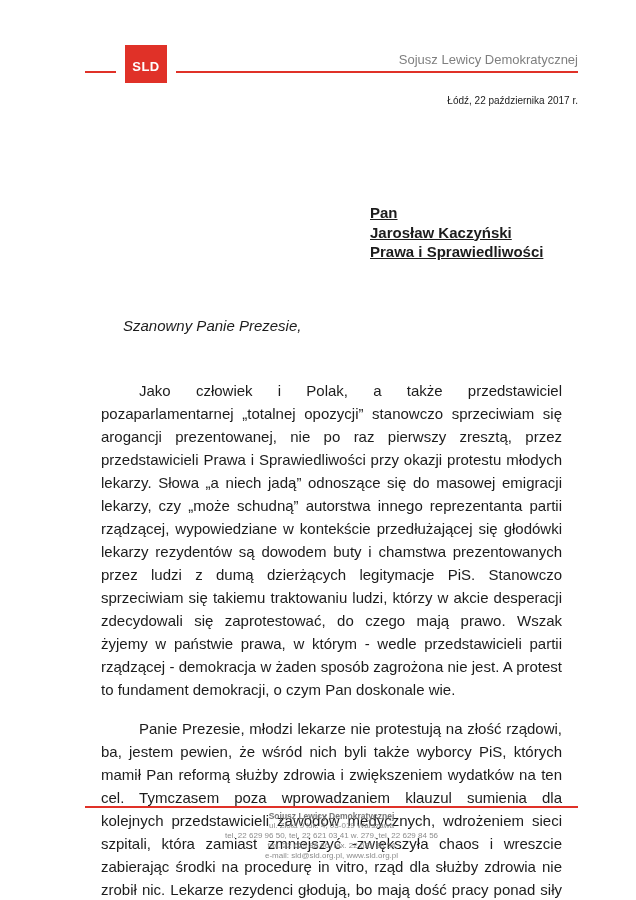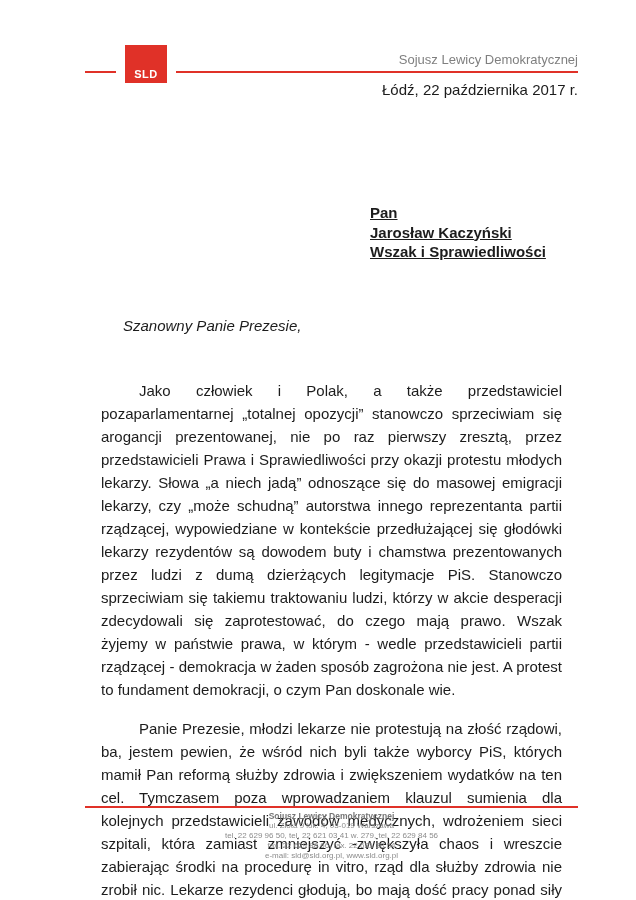--- a/index.html
+++ b/index.html
@@ -19,31 +19,31 @@
   .rule { position: absolute; height: 2px; background: var(--accent); }
   .rule-left  { left: 85px;  top: 71px; width: 31px; }
   .rule-right { left: 176px; top: 71px; width: 402px; }
   .logo {
     position: absolute; left: 125px; top: 45px;
     width: 42px; height: 38px;
     background: var(--accent);
     display: flex; align-items: flex-end; justify-content: center;
   }
   .logo-text {
-    color: #ffffff; font-weight: bold; font-size: 11px;
-    line-height: 1; padding-bottom: 3px; letter-spacing: 0.5px;
+    color: #ffffff; font-weight: bold; font-size: 13px;
+    line-height: 1; padding-bottom: 10px; letter-spacing: 0.5px;
   }
   .header-org {
     position: absolute; right: 58px; top: 52px;
     font-size: 13px; color: #7f7f7f; white-space: nowrap;
   }
   
   .date-line {
-    position: absolute; right: 58px; top: 81px;
-    font-size: 15px; white-space: nowrap;
+    position: absolute; right: 58px; top: 95px;
+    font-size: 10px; white-space: nowrap;
   }
   
   .sender { position: absolute; left: 85px; top: 110px; font-size: 15px; line-height: 25px; }
   
   .recipient { position: absolute; left: 370px; top: 203px; font-size: 15px; font-weight: bold; line-height: 19.5px; text-decoration: underline; }
   
   .salutation { position: absolute; left: 123px; top: 317px; font-size: 15px; font-style: italic; text-align: right; }
   
   .letter-body {
     position: absolute; left: 85px; top: 363px; width: 493px;
@@ -69,21 +69,21 @@
   </div>
   <div class="rule rule-right"></div>
   <div class="header-org">Sojusz Lewicy Demokratycznej</div>
 
   <div class="date-line">Łódź, 22 października 2017 r.</div>
 
 
   <div class="recipient">
     <div>Pan</div>
     <div>Jarosław Kaczyński</div>
-    <div>Wszak i Sprawiedliwości</div>
+    <div>Prawa i Sprawiedliwości</div>
   </div>
 
   <div class="salutation">Szanowny Panie Prezesie,</div>
 
   <div class="letter-body">
     <p>Jako człowiek i Polak, a także przedstawiciel pozaparlamentarnej „totalnej opozycji” stanowczo sprzeciwiam się arogancji prezentowanej, nie po raz pierwszy zresztą, przez przedstawicieli Prawa i Sprawiedliwości przy okazji protestu młodych lekarzy. Słowa „a niech jadą” odnoszące się do masowej emigracji lekarzy, czy „może schudną” autorstwa innego reprezentanta partii rządzącej, wypowiedziane w kontekście przedłużającej się głodówki lekarzy rezydentów są dowodem buty i chamstwa prezentowanych przez ludzi z dumą dzierżących legitymacje PiS. Stanowczo sprzeciwiam się takiemu traktowaniu ludzi, którzy w akcie desperacji zdecydowali się zaprotestować, do czego mają prawo. Wszak żyjemy w państwie prawa, w którym - wedle przedstawicieli partii rządzącej - demokracja w żaden sposób zagrożona nie jest. A protest to fundament demokracji, o czym Pan doskonale wie.</p>
     <p>Panie Prezesie, młodzi lekarze nie protestują na złość rządowi, ba, jestem pewien, że wśród nich byli także wyborcy PiS, których mamił Pan reformą służby zdrowia i zwiększeniem wydatków na ten cel. Tymczasem poza wprowadzaniem klauzul sumienia dla kolejnych przedstawicieli zawodów medycznych, wdrożeniem sieci szpitali, która zamiast zmniejszyć -zwiększyła chaos i wreszcie zabierając środki na procedurę in vitro, rząd dla służby zdrowia nie zrobił nic. Lekarze rezydenci głodują, bo mają dość pracy ponad siły w warunkach – delikatnie mówiąc - dalece</p>
   </div>
 
   <div class="footer-rule"></div>

